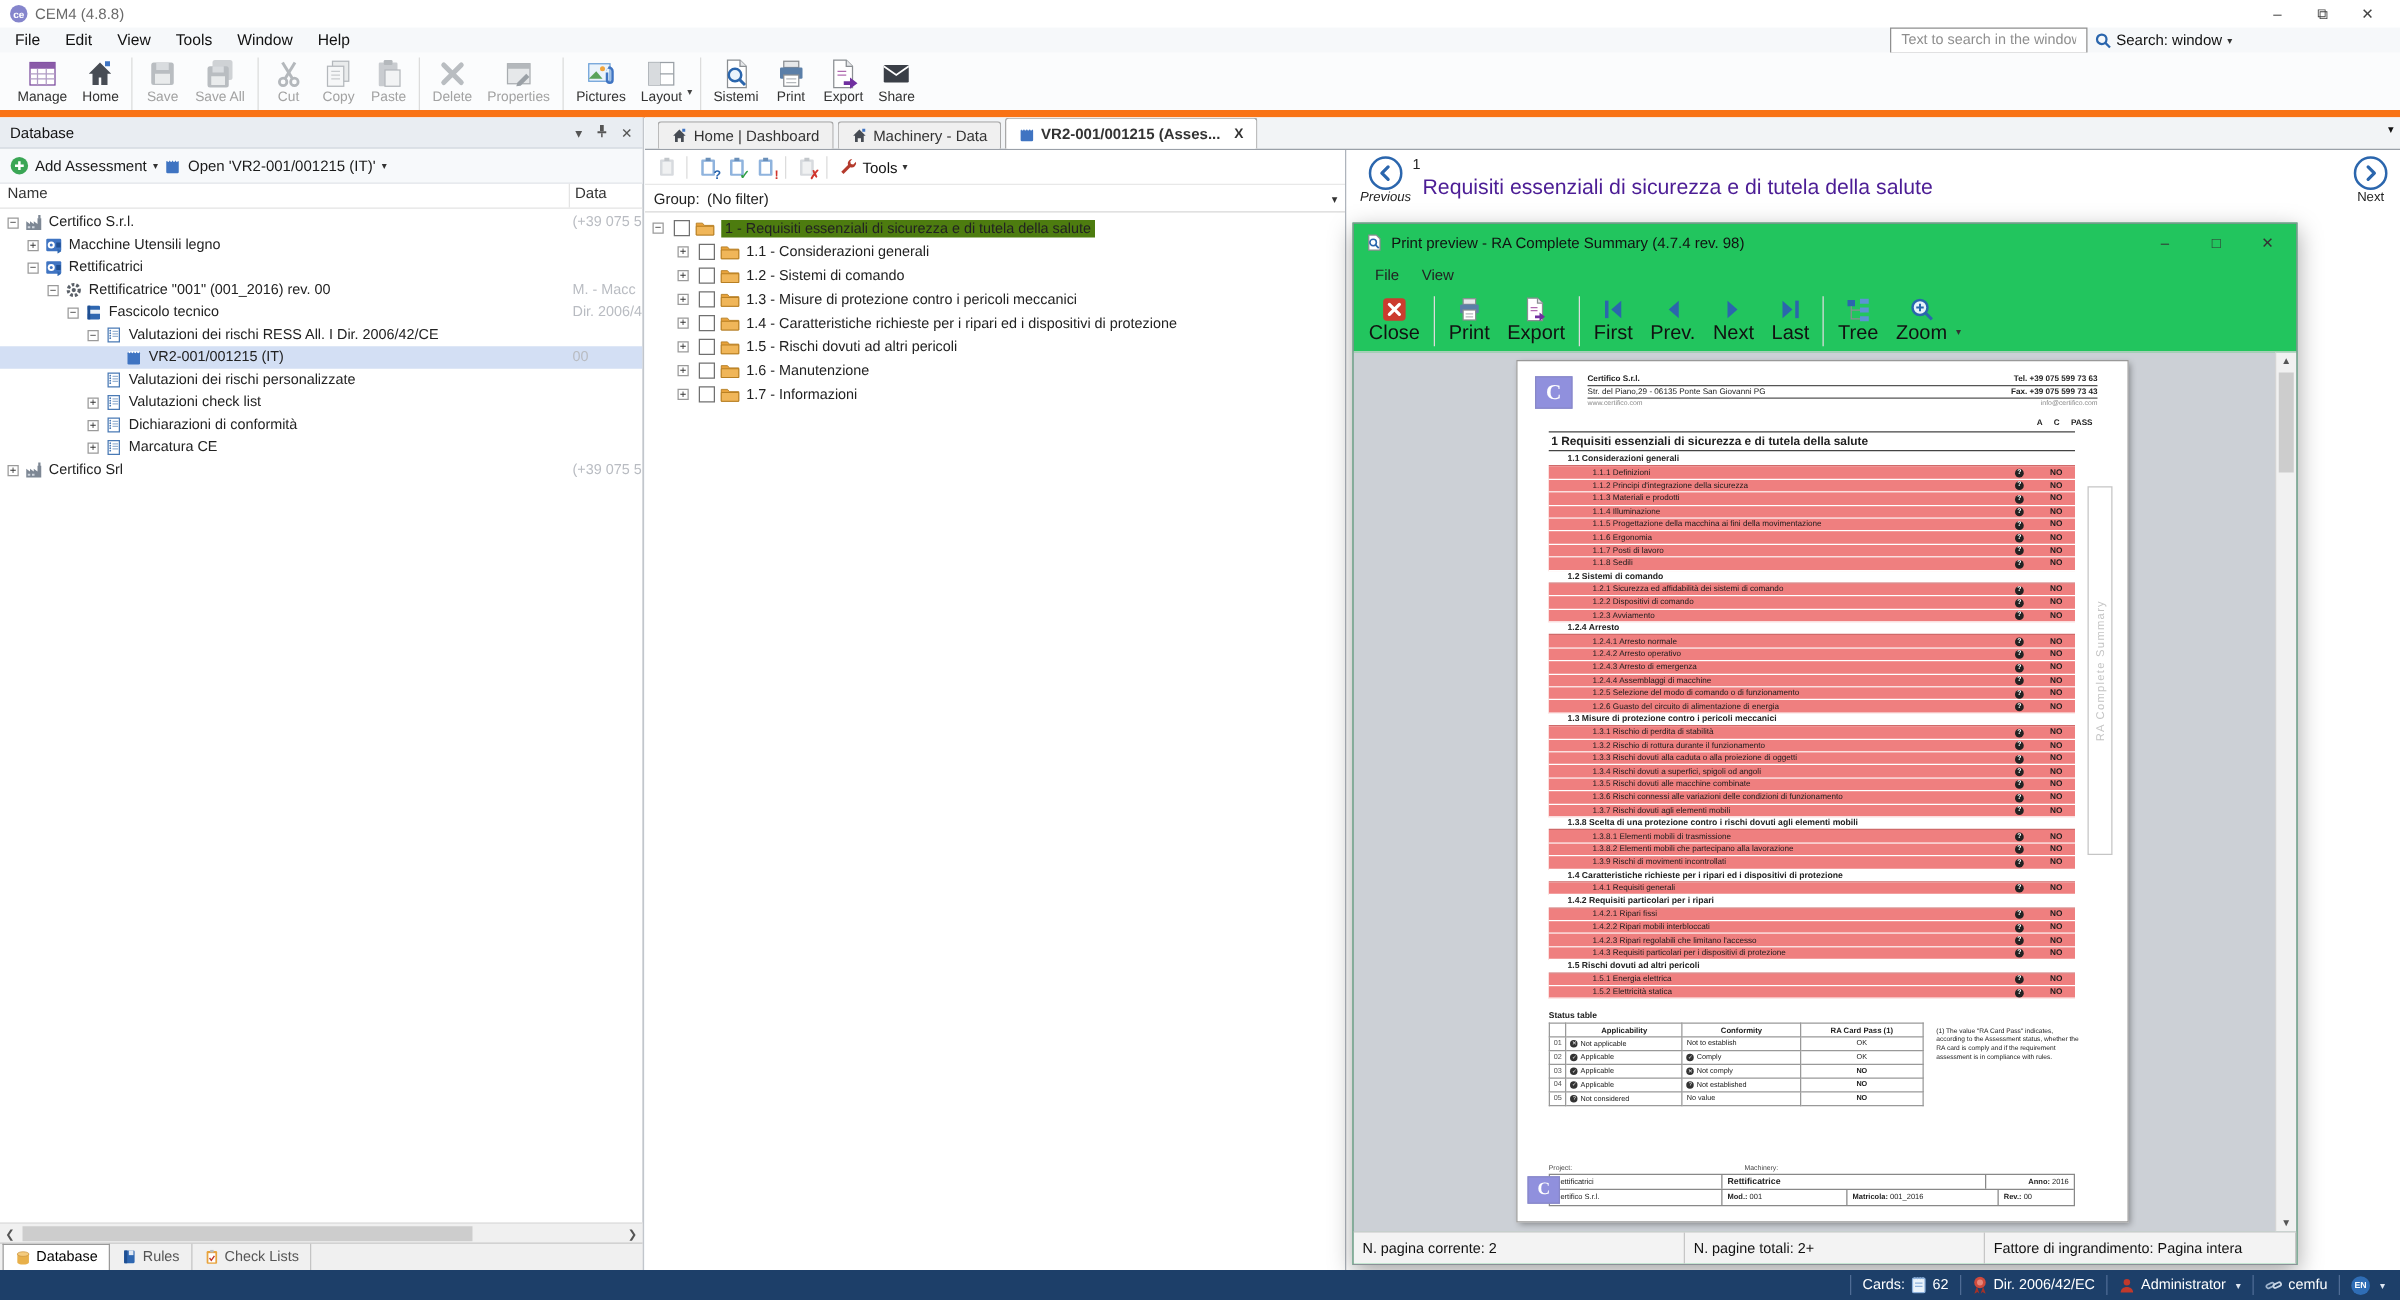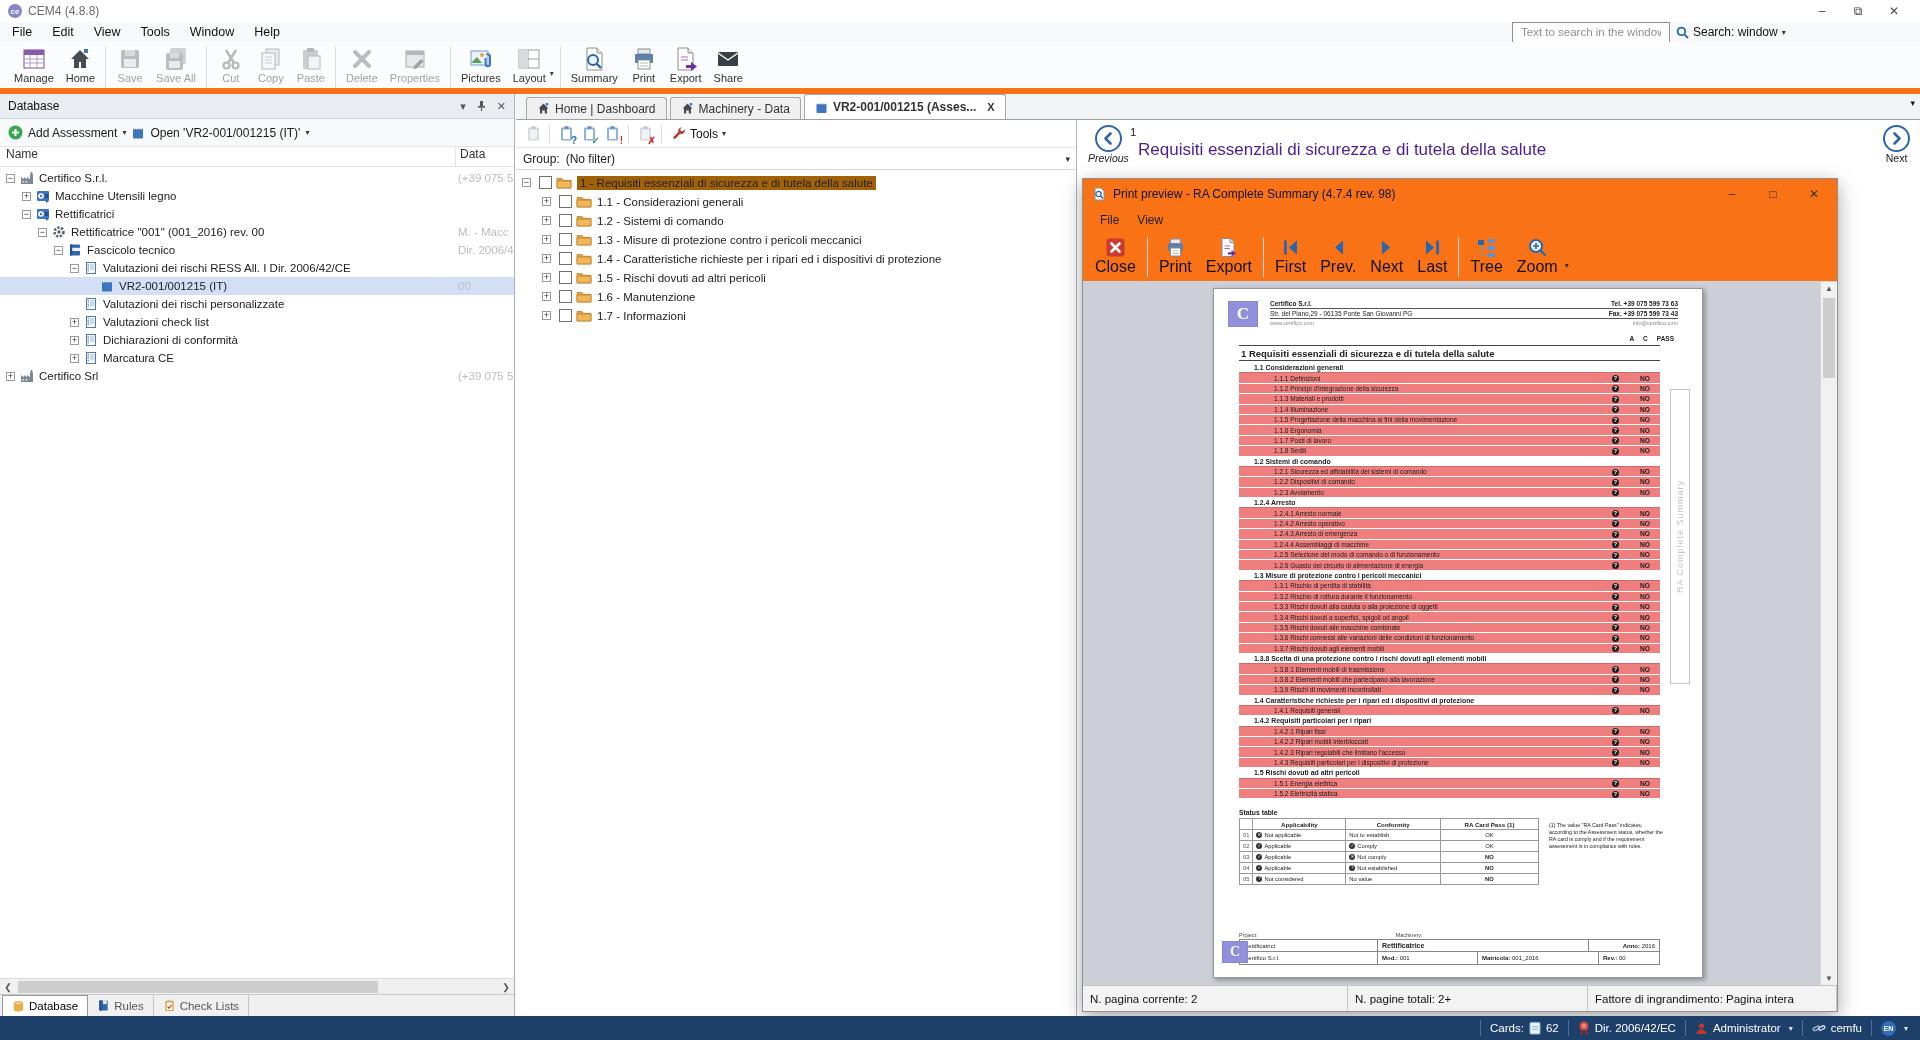--- a/index.html
+++ b/index.html
@@ -72,32 +72,32 @@
   .badge { position:absolute; right:-1px; bottom:-2px; font-size:10px; font-weight:bold; }
   .at-sep { width:1px; height:18px; background:#dcdcdc; margin:0 3px; }
   .tools-btn { display:flex; align-items:center; gap:4px; font-size:12px; color:#111; margin-left:3px; }
   .group-row { height:22px; border-bottom:1px solid #d8d8d8; display:flex; align-items:center; font-size:12px; padding-left:7px; position:relative; }
   .group-row .val { margin-left:6px; }
   .group-caret { position:absolute; right:6px; font-size:9px; color:#333; }
   .req-tree { flex:1; padding-top:3px; font-size:11.5px; }
   .req-row { height:19px; display:flex; align-items:center; white-space:nowrap; }
   .req-row .cb { width:13px; height:13px; border:1px solid #707070; background:#fff; margin:0 4px 0 3px; flex:0 0 13px; }
   .req-row .folder { width:16px; height:13px; margin-right:5px; flex:0 0 16px; }
-  .req-row.selected .lbl { background:#a16207; padding:1px 3px; }
+  .req-row.selected .lbl { background:#4d7c0f; padding:1px 3px; }
 
   .detail-pane { position:absolute; left:562px; top:26px; right:0; bottom:0; background:#fff; }
   .nav-circle { width:27px; height:27px; border-radius:50%; border:2px solid #2b66ad; background:#fff; display:flex; align-items:center; justify-content:center; }
   .nav-circle svg { width:15px; height:15px; }
   .navbox { position:absolute; top:5px; display:flex; flex-direction:column; align-items:center; font-size:10.5px; color:#222; }
   .navbox.prev { left:10px;font-style:italic; } .navbox.next { right:10px; }
   .page-num { position:absolute; left:52px; top:6px; font-size:11.5px; }
   .detail-title { position:absolute; left:60px; top:20px; font-size:17px; color:#4c1d95; white-space:nowrap; }
 
   
-  .pp { position:absolute; left:1082px; top:178px; width:756px; height:834px; background:#f97316; border:1px solid #8a9097; box-shadow:0 6px 18px rgba(0,0,0,.35); display:flex; flex-direction:column; }
+  .pp { position:absolute; left:1082px; top:178px; width:756px; height:834px; background:#22c55e; border:1px solid #8a9097; box-shadow:0 6px 18px rgba(0,0,0,.35); display:flex; flex-direction:column; }
   .pp-title { height:29px; display:flex; align-items:center; gap:7px; padding:0 6px 0 9px; font-size:12px; color:#111; }
   .pp-title .sp { flex:1; }
   .pp-ctrl { width:34px; height:20px; display:flex; align-items:center; justify-content:center; font-size:12px; color:#333; }
   .pp-menu { height:24px; display:flex; padding-left:8px; align-items:center; }
   .pp-menu span { padding:2px 9px; font-size:12px; }
   .pp-toolbar { height:50px; border-bottom:1px solid #d3d3d3; display:flex; align-items:center; padding-left:5px; }
   .pp-btn { display:flex; flex-direction:column; align-items:center; font-size:16px; color:#111; padding:1px 7px; }
   .pp-btn svg { width:21px; height:21px; }
   .pp-sep { width:1px; height:40px; background:#dcdcdc; margin:0 4px; }
   .pp-caret { font-size:8px; color:#333; margin:18px 4px 0 0; }
@@ -290,21 +290,21 @@
     </div>
     <span class="tb-caret">▾</span>
     <span class="tb-sep"></span>
     <div class="tb-btn">
       <svg viewBox="0 0 26 26">
           <path d="M6 2h10l5 5v17H6z" fill="#fff" stroke="#8a8e92"></path>
           <path d="M16 2v5h5" fill="#e6e8ea" stroke="#8a8e92"></path>
           <circle cx="12" cy="14" r="5" fill="#eaf3fb" stroke="#2b66ad" stroke-width="2"></circle>
           <line x1="15.5" y1="17.5" x2="20" y2="22" stroke="#2b66ad" stroke-width="2.4"></line>
         </svg>
-      <span>Summary</span>
+      <span>Sistemi</span>
     </div>
     <div class="tb-btn">
       <svg viewBox="0 0 26 26">
           <rect x="7" y="3" width="12" height="5" fill="#e6e8ea" stroke="#8a8e92"></rect>
           <rect x="4" y="8" width="18" height="9" rx="1" fill="#5b7fa8"></rect>
           <rect x="7" y="14" width="12" height="9" fill="#fff" stroke="#8a8e92"></rect>
           <line x1="9" y1="17" x2="17" y2="17" stroke="#b4b8bc"></line>
           <line x1="9" y1="20" x2="17" y2="20" stroke="#b4b8bc"></line>
         </svg>
       <span>Print</span>

